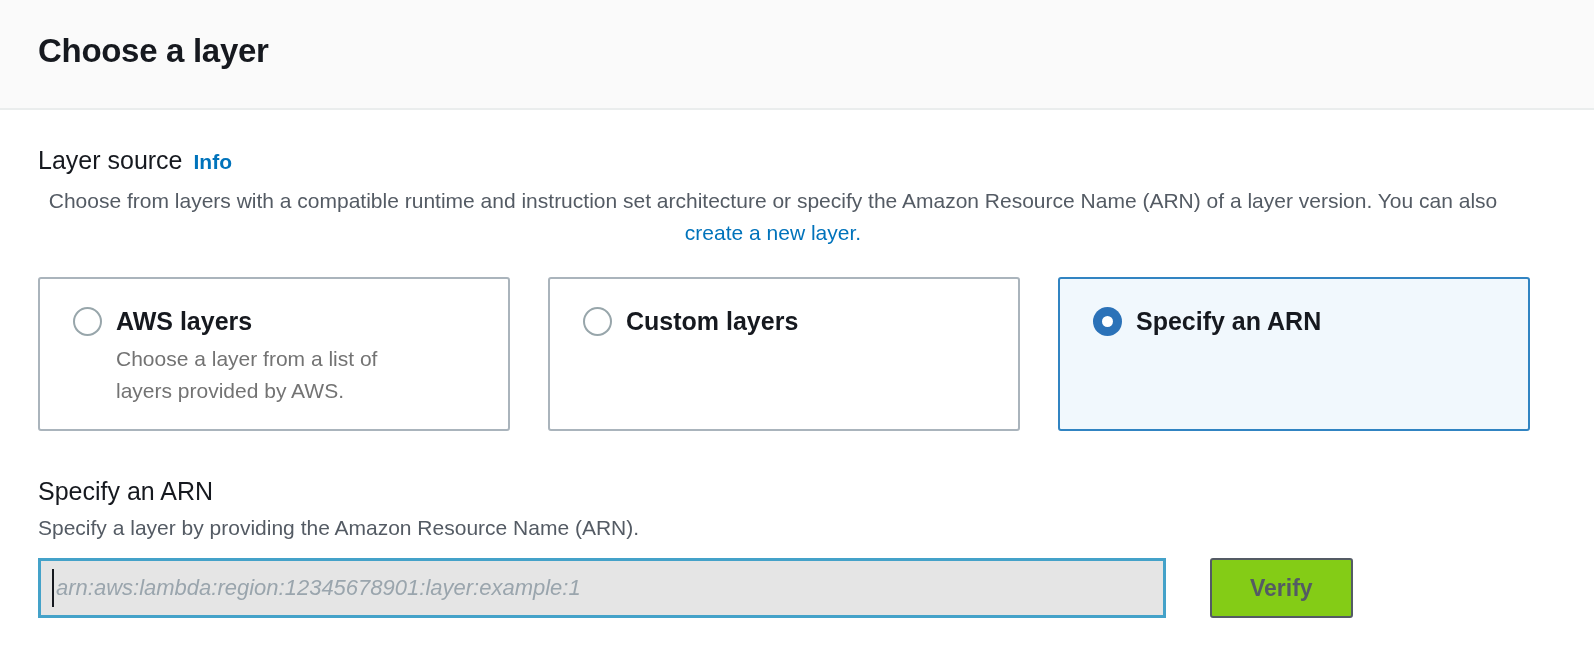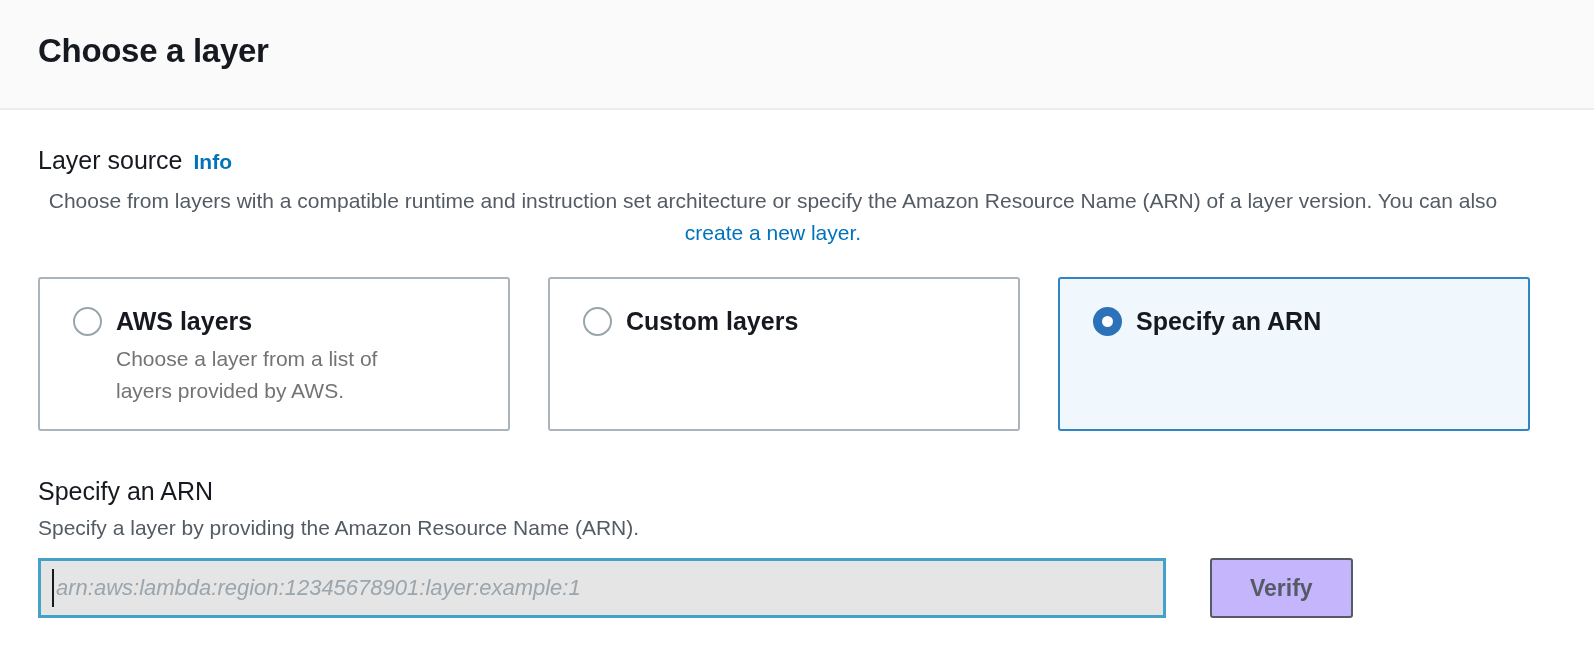--- a/index.html
+++ b/index.html
@@ -36,21 +36,21 @@
   .arn-desc  { margin-top:10px; font-size:21px; color:#545b64; }
 
   .arn-row { margin-top:18px; display:flex; align-items:flex-start; gap:44px; }
   .input-wrap { position:relative; flex:none; width:1128px; }
   .arn-input { width:100%; height:60px; border:3px solid #44a2c9; border-radius:0; background:#e5e5e5;
                padding:0 16px 0 15px; font-size:22px; color:#16191f; outline:none;
                font-family:"Liberation Sans", sans-serif; }
   .arn-input::placeholder { color:#9aa5ad; font-style:italic; opacity:1; }
   .caret { position:absolute; left:14px; top:11px; width:2px; height:38px; background:#16191f; }
 
-  .verify-btn { height:60px; padding:0 38px; background:#c4b5fd; border:2px solid #545b64; border-radius:3px;
+  .verify-btn { height:60px; padding:0 38px; background:#84cc16; border:2px solid #545b64; border-radius:3px;
                 font-size:23px; font-weight:700; color:#545b64; cursor:pointer;
                 font-family:"Liberation Sans", sans-serif; }
 </style>
 </head>
 <body>
 
 <div class="header">
   <h1 class="page-title">Choose a layer</h1>
 </div>
 

